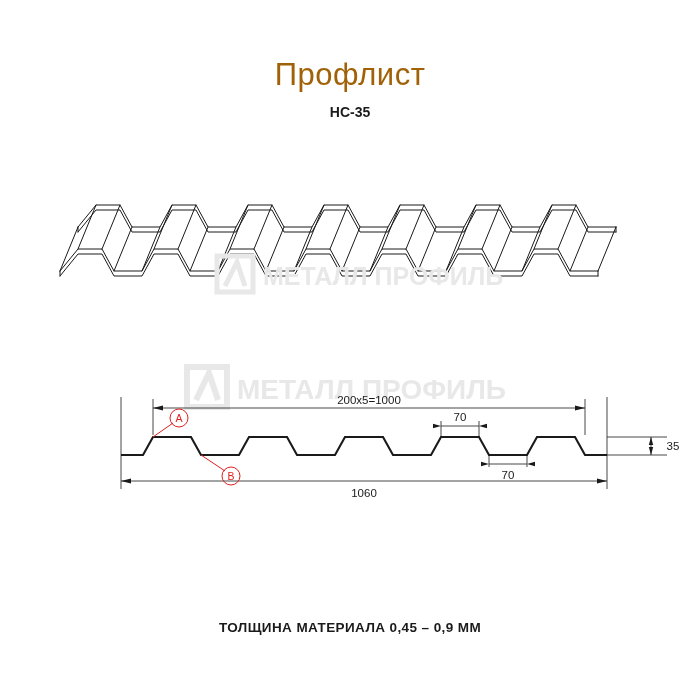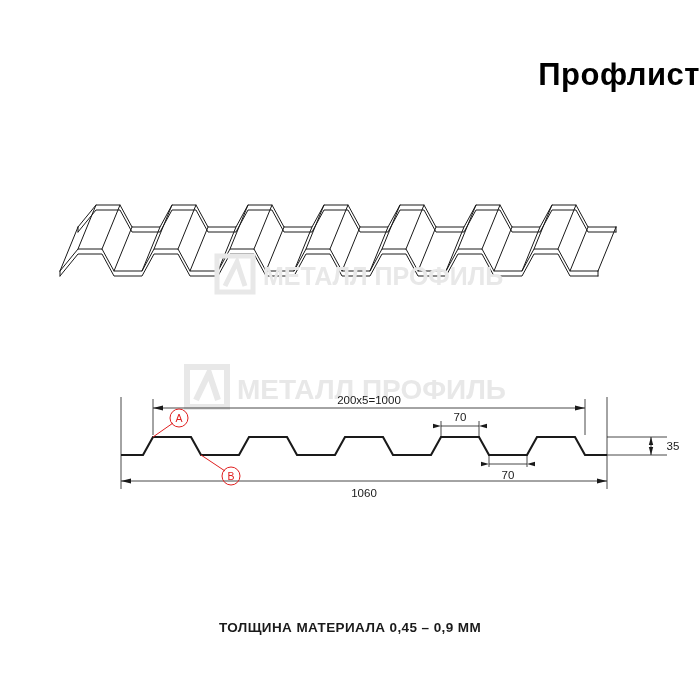--- a/index.html
+++ b/index.html
@@ -18,25 +18,25 @@
   #page {
     position: relative;
     width: 700px;
     height: 700px;
   }
   .title {
     position: absolute;
     top: 57px;
     left: 0;
     width: 700px;
-    text-align: right;
+    text-align: center;
     font-size: 31px;
-    font-weight: bold;
+    font-weight: normal;
     letter-spacing: 0.5px;
-    color: #000000;
+    color: #a16207;
   }
   .subtitle {
     position: absolute;
     top: 104px;
     left: 0;
     width: 700px;
     text-align: center;
     font-size: 14px;
     font-weight: bold;
     color: #1a1a1a;
@@ -76,20 +76,21 @@
     text-align: right;
   }
   svg { display: block; overflow: visible; }
 </style>
 </head>
 <body>
 
 <div id="page">
 
   <div class="title">Профлист</div>
+  <div class="subtitle">НС-35</div>
 
   <div class="iso-wrap">
     <svg width="580" height="145" viewBox="0 0 580 145">
       <g fill="none" stroke="#1a1a1a" stroke-width="1" stroke-linejoin="round" stroke-linecap="round">
 
         <path d="M18 52 L36 30 L60 30 L72 52 L100 52 L112 30 L136 30 L148 52 L176 52 L188 30 L212 30 L224 52 L252 52 L264 30 L288 30 L300 52 L328 52 L340 30 L364 30 L376 52 L404 52 L416 30 L440 30 L452 52 L480 52 L492 30 L516 30 L528 52 L556 52"></path>
 
         <path d="M18 57 L36 35 L60 35 L72 57 L100 57 L112 35 L136 35 L148 57 L176 57 L188 35 L212 35 L224 57 L252 57 L264 35 L288 35 L300 57 L328 57 L340 35 L364 35 L376 57 L404 57 L416 35 L440 35 L452 57 L480 57 L492 35 L516 35 L528 57 L556 57"></path>
 
         <path d="M0 96 L18 74 L42 74 L54 96 L82 96 L94 74 L118 74 L130 96 L158 96 L170 74 L194 74 L206 96 L234 96 L246 74 L270 74 L282 96 L310 96 L322 74 L346 74 L358 96 L386 96 L398 74 L422 74 L434 96 L462 96 L474 74 L498 74 L510 96 L538 96"></path>

